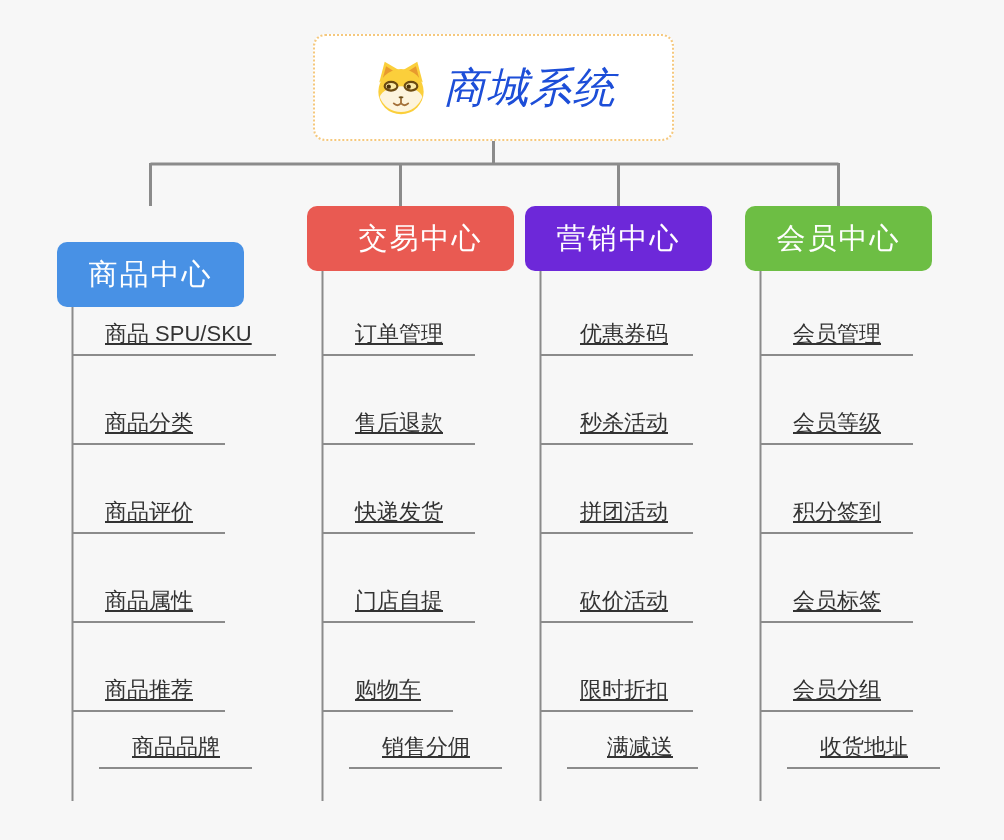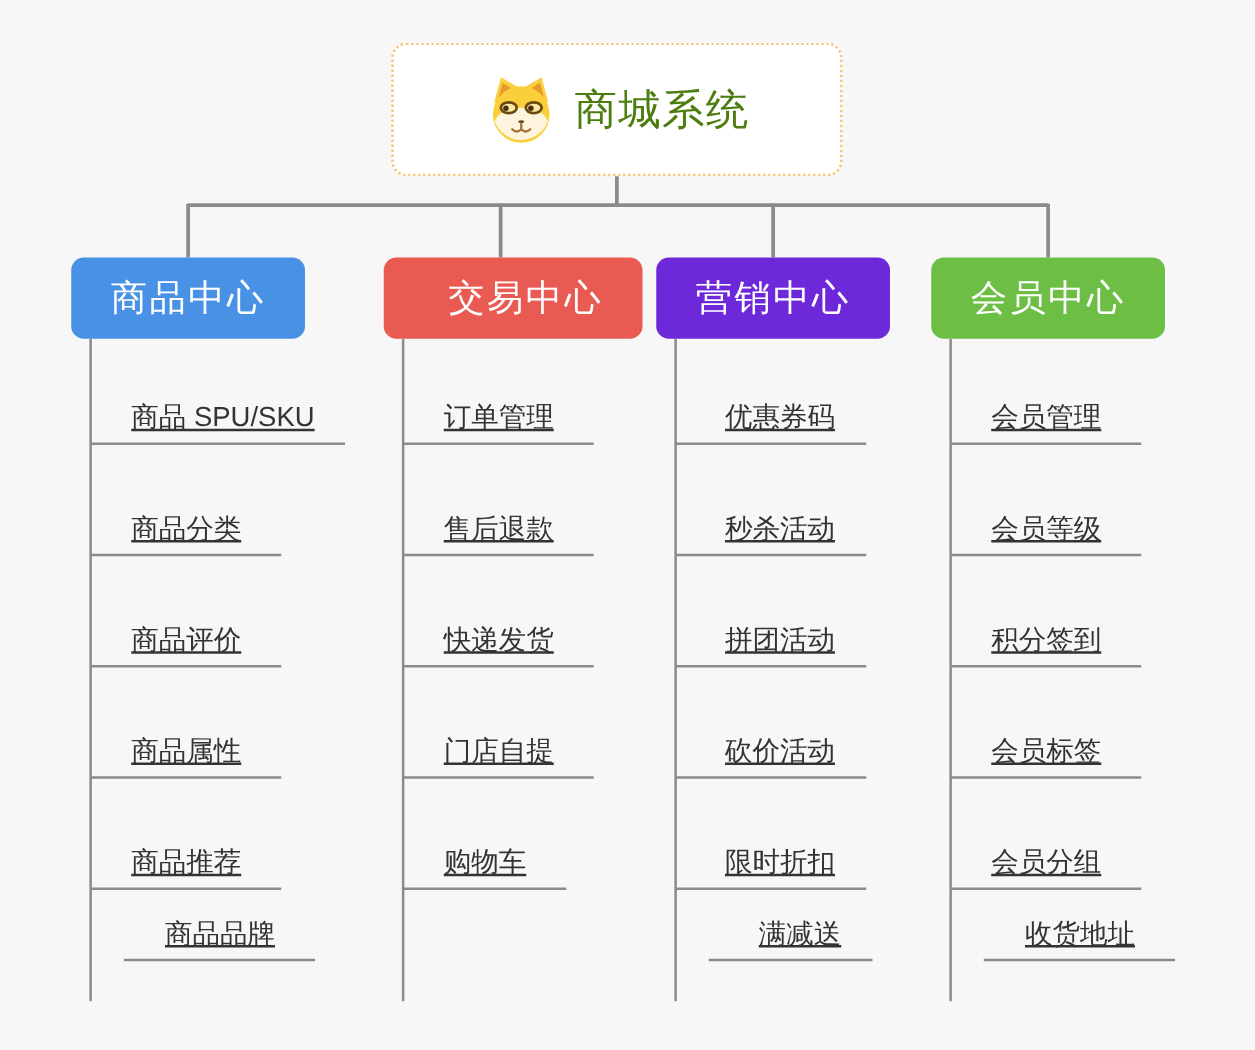--- a/index.html
+++ b/index.html
@@ -19,36 +19,37 @@
   }
   .root-node{
     position:absolute;left:313px;top:34px;width:361px;height:107px;
     box-sizing:border-box;
     background:#ffffff;
     border:2px dotted #f5c87d;
     border-radius:12px;
     display:flex;align-items:center;justify-content:center;gap:14px;
   }
   .root-title{
-    font-size:34px;
-    color:#4d7c0f;
+    font-size:42px;
+    color:#1d4ed8;
     letter-spacing:1px;
     white-space:nowrap;
+    font-style:italic;
   }
   .dog-icon{width:58px;height:58px;display:block;}
   .branch{
     position:absolute;top:206px;width:187px;height:65px;
     border-radius:10px;
     display:flex;align-items:center;justify-content:center;
     cursor:default;
   }
   .branch span{
     color:#ffffff;font-size:29px;letter-spacing:2px;white-space:nowrap;
   }
-  .b0{left:57px;} .b1{left:307px;padding-left:20px;} .b2{left:525px;} .b3{left:745px;}
+  .b0{left:57px;margin-top:36px;} .b1{left:307px;padding-left:20px;} .b2{left:525px;} .b3{left:745px;}
   .item{
     position:absolute;
     box-sizing:border-box;
     height:44px;width:153px;
     border-bottom:2px solid #8b8b8b;
     display:flex;align-items:flex-end;
     padding:0 0 5px 33px;
   }
   .item span{
     font-size:22px;color:#333333;white-space:nowrap;text-decoration:underline;
@@ -142,20 +143,23 @@
     </div>
   <div class="item c1 r2">
       <span>快递发货</span>
     </div>
   <div class="item c1 r3">
       <span>门店自提</span>
     </div>
   <div class="item c1 r4 w-sm">
       <span>购物车</span>
     </div>
+  <div class="item c1 r5">
+      <span>销售分佣</span>
+    </div>
 
   <div class="item c2 r0">
       <span>优惠券码</span>
     </div>
   <div class="item c2 r1">
       <span>秒杀活动</span>
     </div>
   <div class="item c2 r2">
       <span>拼团活动</span>
     </div>

